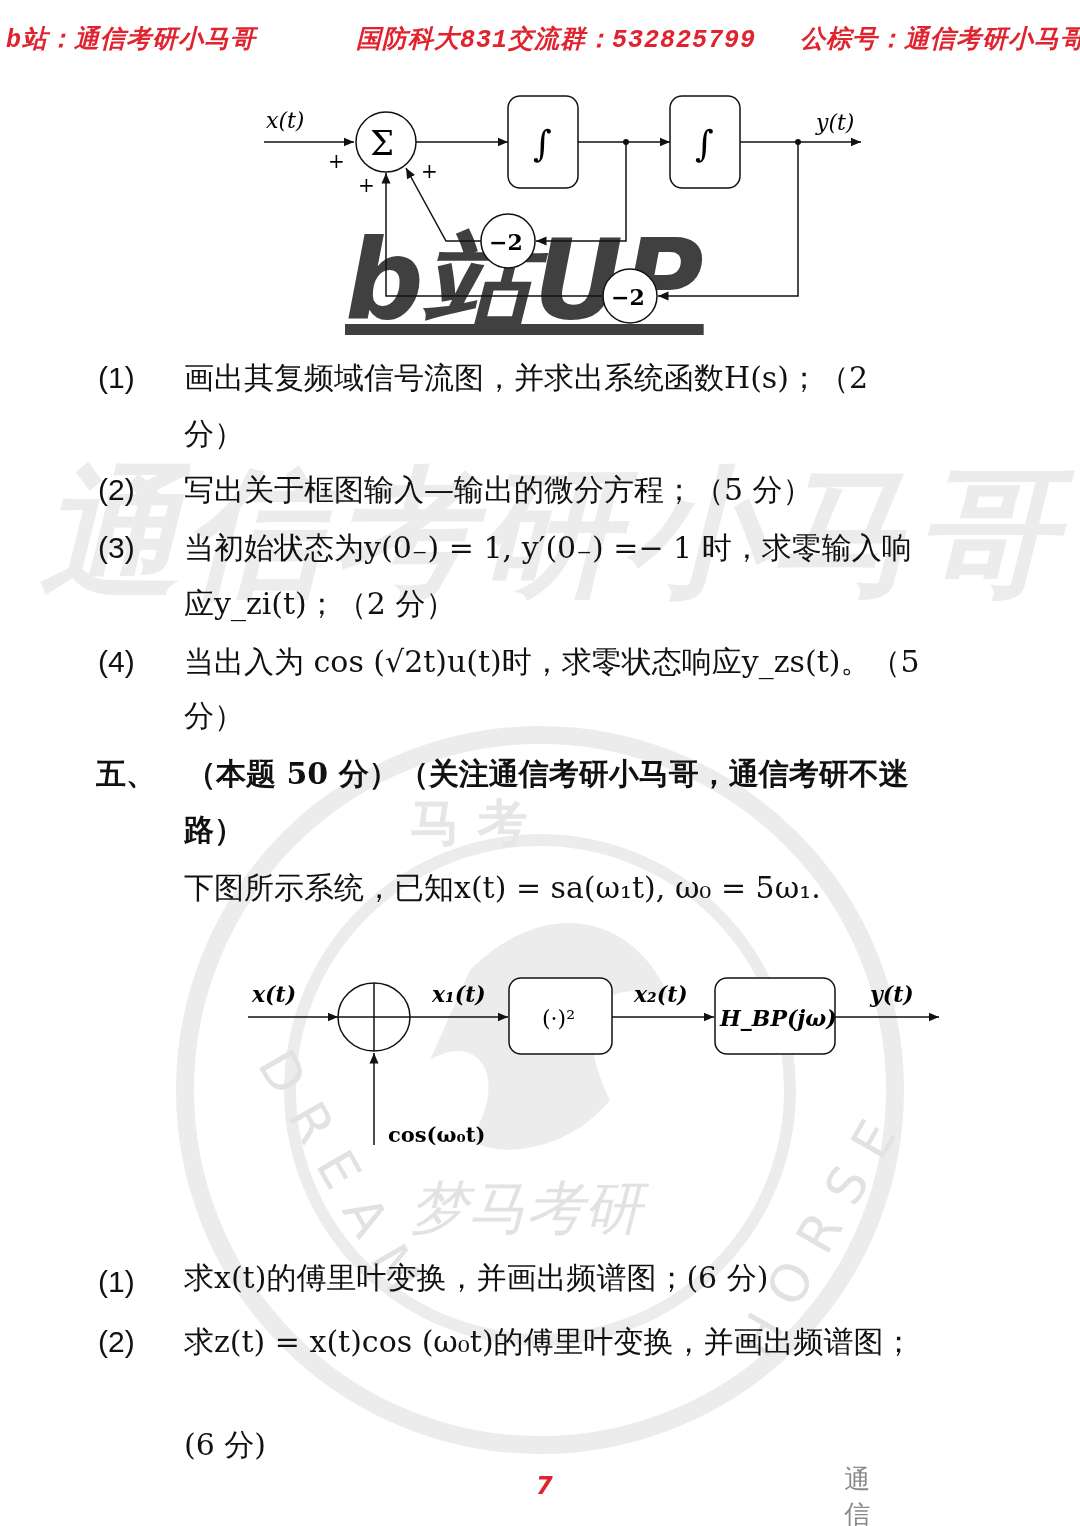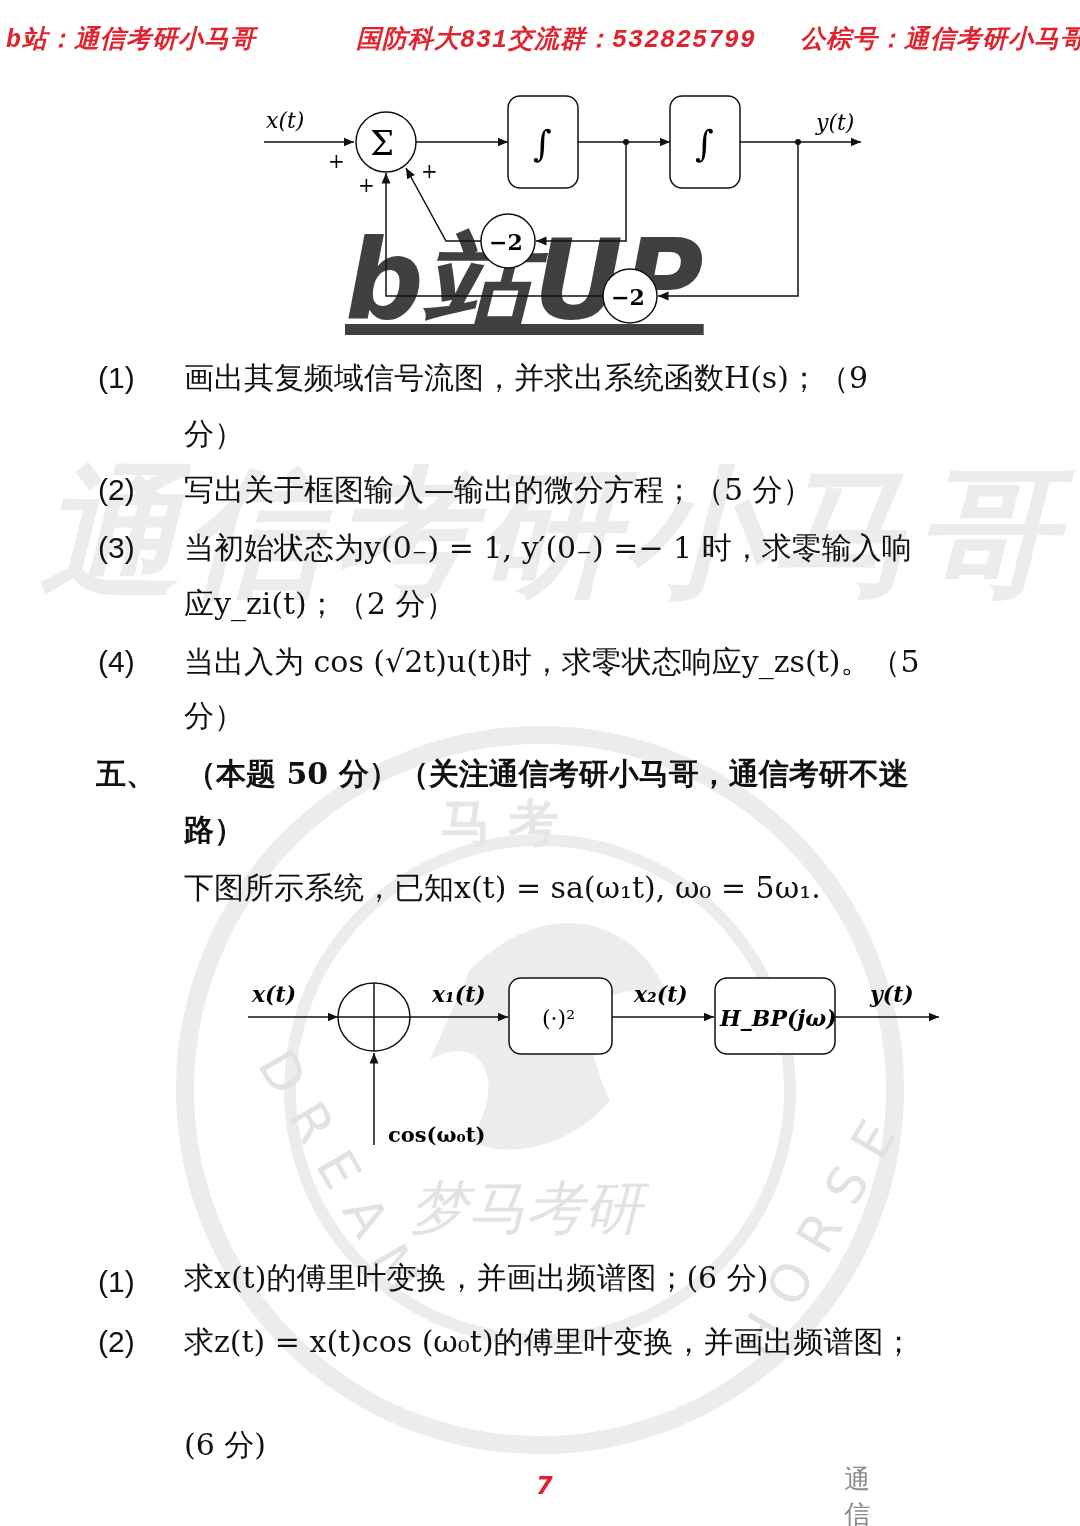--- a/index.html
+++ b/index.html
@@ -30,21 +30,21 @@
   <span style="left:800px;">公棕号：通信考研小马哥</span>
 </div>
 
 <div class="wm" style="left:345px; top:207px; font-size:110px; font-style:italic; color:#404040;text-decoration:underline;">b站UP</div>
 <div class="wm" style="left:40px; top:440px; font-size:140px; font-style:italic; color:#ececec; letter-spacing:6px;">通信考研小马哥</div>
 <svg class="wm" style="left:170px; top:720px;" width="740" height="740">
   <circle cx="370" cy="370" r="355" fill="none" stroke="#ececec" stroke-width="18"></circle>
   <circle cx="370" cy="370" r="250" fill="none" stroke="#ececec" stroke-width="12"></circle>
   <path d="M300 250 C380 170 470 200 500 280 C430 250 400 300 440 380 C400 430 330 440 300 420 C340 360 310 310 260 340 Z" fill="#ececec"></path>
 </svg>
-<div class="wm" style="left:410px; top:790px; font-size:50px; color:#e6e6e6;margin-left:31px;">马 考</div>
+<div class="wm" style="left:410px; top:790px; font-size:50px; color:#e6e6e6;">马 考</div>
 <div class="wm" style="left:410px; top:1170px; font-size:58px; font-style:italic; font-weight:normal; color:#e2e2e2;">梦马考研</div>
 <div class="wm" style="left:200px; top:1150px; font-size:52px; font-weight:normal; color:#e2e2e2; transform:rotate(60deg); letter-spacing:20px;">DREAM</div>
 <div class="wm" style="left:680px; top:1200px; font-size:52px; font-weight:normal; color:#e2e2e2; transform:rotate(-60deg); letter-spacing:20px;">HORSE</div>
 
 <div class="content">
 
   <svg style="position:absolute; left:240px; top:80px;" width="630" height="260">
     <defs>
       <marker id="ar" markerWidth="8" markerHeight="8" refX="7" refY="4" orient="auto">
         <path d="M0,1 L7,4 L0,7 Z" fill="#111"></path>
@@ -78,21 +78,21 @@
     <text x="243" y="170" font-size="22" font-weight="bold">−2</text>
     <polyline points="235,161 200,161 160,88" fill="none" stroke="#111" stroke-width="1.5" marker-end="url(#ar)"></polyline>
 
     <polyline points="552,62 552,216 412,216" fill="none" stroke="#111" stroke-width="1.5" marker-end="url(#ar)"></polyline>
     <circle cx="384" cy="216" r="27" fill="#fff" stroke="#111" stroke-width="1.5"></circle>
     <text x="365" y="225" font-size="22" font-weight="bold">−2</text>
     <polyline points="357,216 140,216 140,93" fill="none" stroke="#111" stroke-width="1.5" marker-end="url(#ar)"></polyline>
   </svg>
 
   <div class="num" style="left:92px; top:358px;">(1)</div>
-  <div class="line" style="left:178px; top:358px;">画出其复频域信号流图，并求出系统函数H(s)；（9</div>
+  <div class="line" style="left:178px; top:358px;">画出其复频域信号流图，并求出系统函数H(s)；（2</div>
   <div class="line" style="left:178px; top:414px;">分）</div>
 
   <div class="num" style="left:92px; top:470px;">(2)</div>
   <div class="line" style="left:178px; top:470px;">写出关于框图输入—输出的微分方程；（5 分）</div>
 
   <div class="num" style="left:92px; top:528px;">(3)</div>
   <div class="line" style="left:178px; top:528px;">当初始状态为y(0₋) = 1, y′(0₋) =− 1 时，求零输入响</div>
   <div class="line" style="left:178px; top:584px;">应y_zi(t)；（2 分）</div>
 
   <div class="num" style="left:92px; top:642px;">(4)</div>

